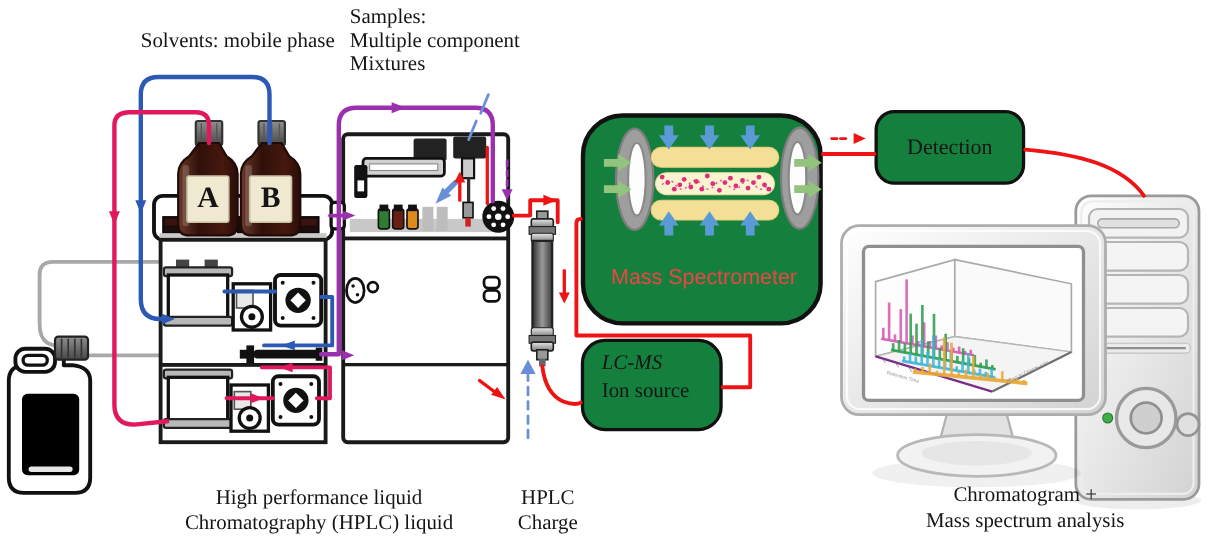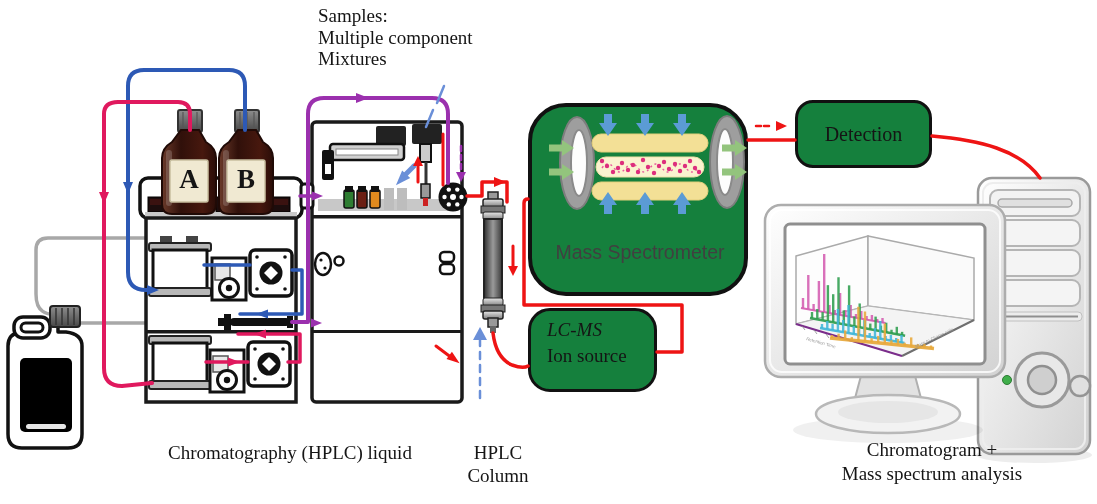--- a/index.html
+++ b/index.html
@@ -14,21 +14,21 @@
            display:flex;align-items:center;justify-content:center;font-size:20px;}
   .if-box{left:528px;top:308px;width:129px;height:84px;border-radius:22px;border-width:3.5px;
           padding:6px 0 0 16px;font-size:19px;line-height:26px;}
   .if-box .it{font-style:italic;display:block;}
   .if-box .rm{display:block;}
   .lbl{position:absolute;font-size:19px;line-height:21.5px;white-space:nowrap;}
   .lbl span{display:block;}
   .center{text-align:center;white-space:normal;}
   .bottle-letter{position:absolute;font-size:27px;font-weight:600;width:38px;text-align:center;}
   .ms-label{position:absolute;left:540px;top:241px;width:200px;text-align:center;
-            font-family:"Liberation Sans",sans-serif;font-size:19.5px;color:#404040;}
+            font-family:"Liberation Sans",sans-serif;font-size:19.5px;color:#ef4444;}
   .dev-label{font-size:19px;line-height:23px;}
 </style>
 </head>
 <body>
 
 <div class="scene">
 
   <div class="layer-boxes">
     <div class="box ms-box"></div>
     <div class="box det-box">
@@ -433,33 +433,35 @@
       <polygon points="508,266 518,266 513,276" fill="#ee1414"></polygon>
       <polygon points="413,166 423,166 418,156" fill="#ee1414"></polygon>
       <polygon points="-11,-4.5 -11,4.5 2,0" transform="translate(458,362) rotate(37)" fill="#ee1414"></polygon>
       <polygon points="776,121 776,131 787,126" fill="#ee1414"></polygon>
       <polygon points="473,340 487,340 480,327" fill="#6a8fd8"></polygon>
       <polygon points="-12,-5.5 -12,5.5 3,0" transform="translate(398,183) rotate(133)" fill="#6a8fd8"></polygon>
     </g>
   </svg>
 
   <div class="layer-labels">
+    <div class="lbl" style="left:128px;top:27px;">Solvents: mobile phase</div>
     <div class="lbl" style="left:318px;top:5px;">
       <span>Samples:</span>
       <span>Multiple component</span>
       <span>Mixtures</span>
     </div>
     <div class="bottle-letter" style="left:170px;top:164px;">A</div>
     <div class="bottle-letter" style="left:227px;top:164px;">B</div>
     <div class="ms-label">Mass Spectrometer</div>
     <div class="lbl center dev-label" style="left:130px;top:441px;width:320px;">
+      <span>High performance liquid</span>
       <span>Chromatography (HPLC) liquid</span>
     </div>
     <div class="lbl center dev-label" style="left:452px;top:441px;width:92px;">
       <span>HPLC</span>
-      <span>Column</span>
+      <span>Charge</span>
     </div>
     <div class="lbl center dev-label" style="left:762px;top:438px;width:340px;line-height:24px;">
       <span>Chromatogram +</span>
       <span>Mass spectrum analysis</span>
     </div>
   </div>
 </div>
 
 </body></html>

